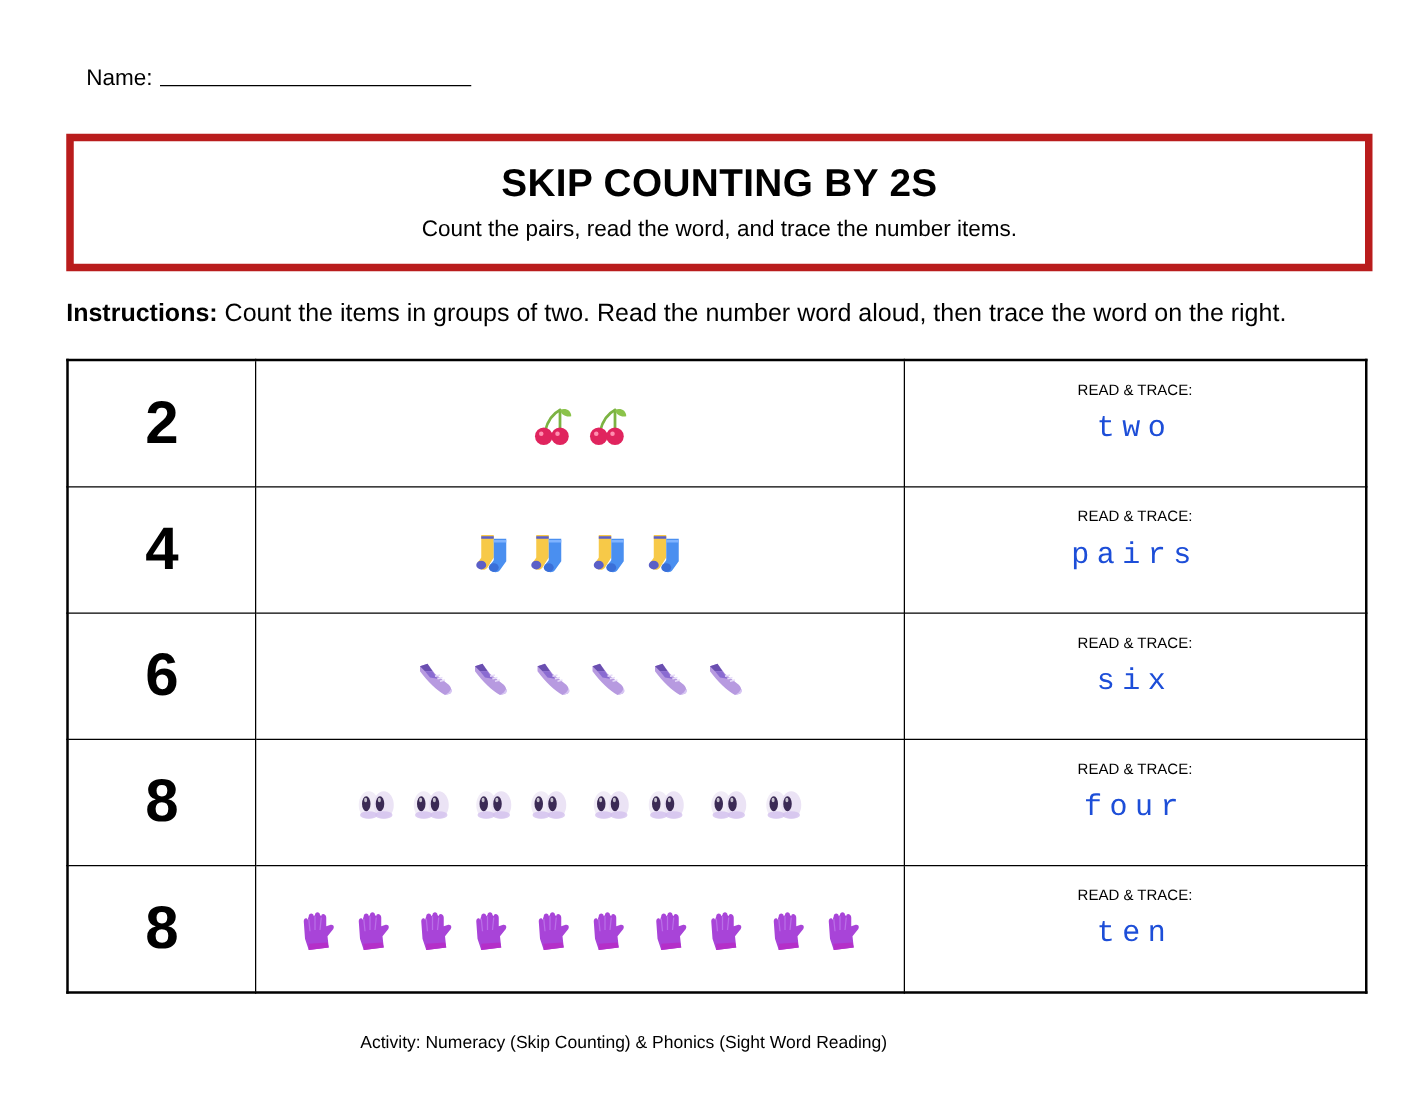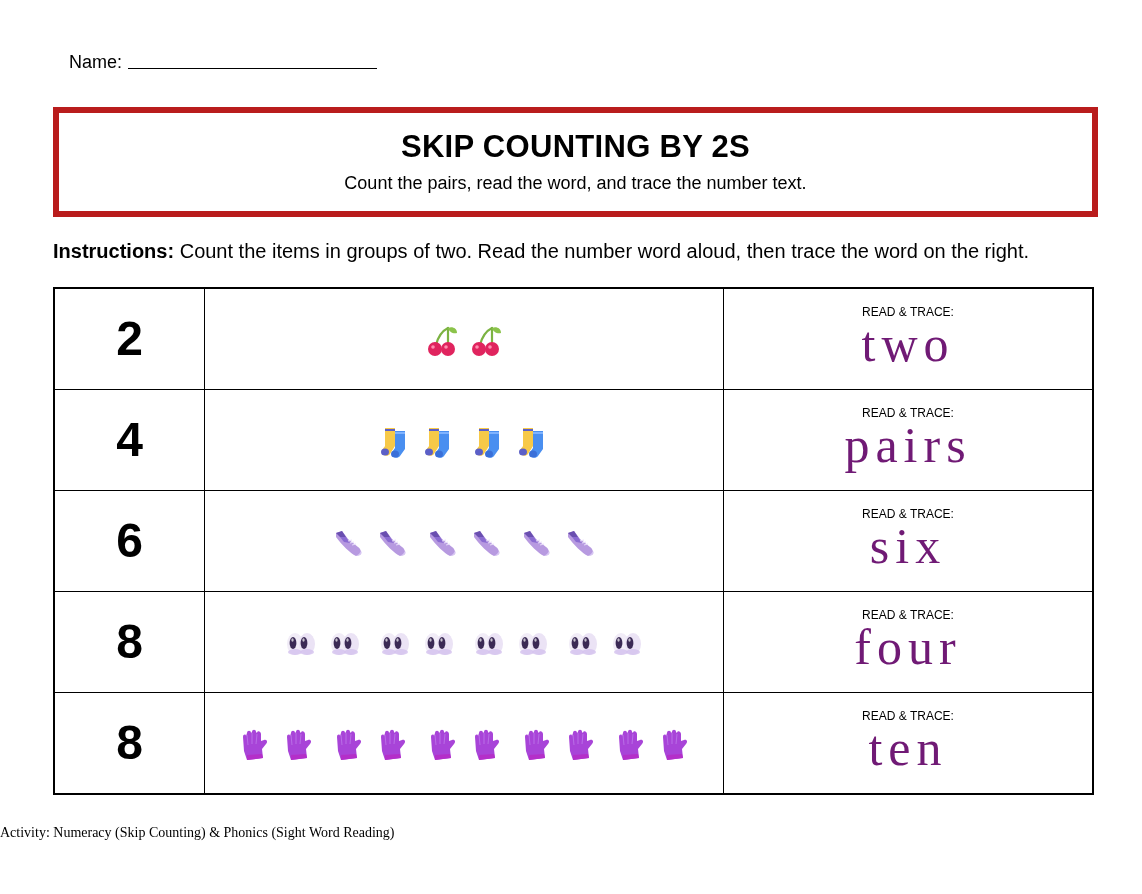--- a/index.html
+++ b/index.html
@@ -122,51 +122,51 @@
       height: 36px;
     }
     .emoji svg { width: 36px; height: 36px; display: block; }
 
     .trace-label {
       font-size: 12px;
       line-height: 20px;
       margin-top: -12px;
     }
     .trace-word {
-      font-family: Liberation Serif, serif;
-      font-size: 50px;
+      font-family: Liberation Mono, monospace;
+      font-size: 24px;
       line-height: 40px;
-      color: #701a75;
+      color: #1d4ed8;
       letter-spacing: 6px;
       margin-top: 2px;
     }
 
     .footer {
       position: absolute;
       left: 0;
       width: 998px;
       top: 824px;
+      text-align: center;
       font-size: 14px;
       line-height: 18px;
-      font-family: Liberation Serif, serif;
     }
   </style>
 </head>
 <body>
 
 <div class="header-row">
   <div class="field name">
     <span class="label">Name:</span>
     <span class="line"></span>
   </div>
 </div>
 
 <div class="title-box">
   <div class="title">SKIP COUNTING BY 2S</div>
-  <div class="subtitle">Count the pairs, read the word, and trace the number text.</div>
+  <div class="subtitle">Count the pairs, read the word, and trace the number items.</div>
 </div>
 
 <div class="instructions"><b>Instructions:</b><span> Count the items in groups of two. Read the number word aloud, then trace the word on the right.</span></div>
 
 <table class="sheet">
   <tbody id="rows">
       <tr>
         <td class="num-cell">2</td>
         <td class="items-cell"><div class="items">
             <span class="pair">

